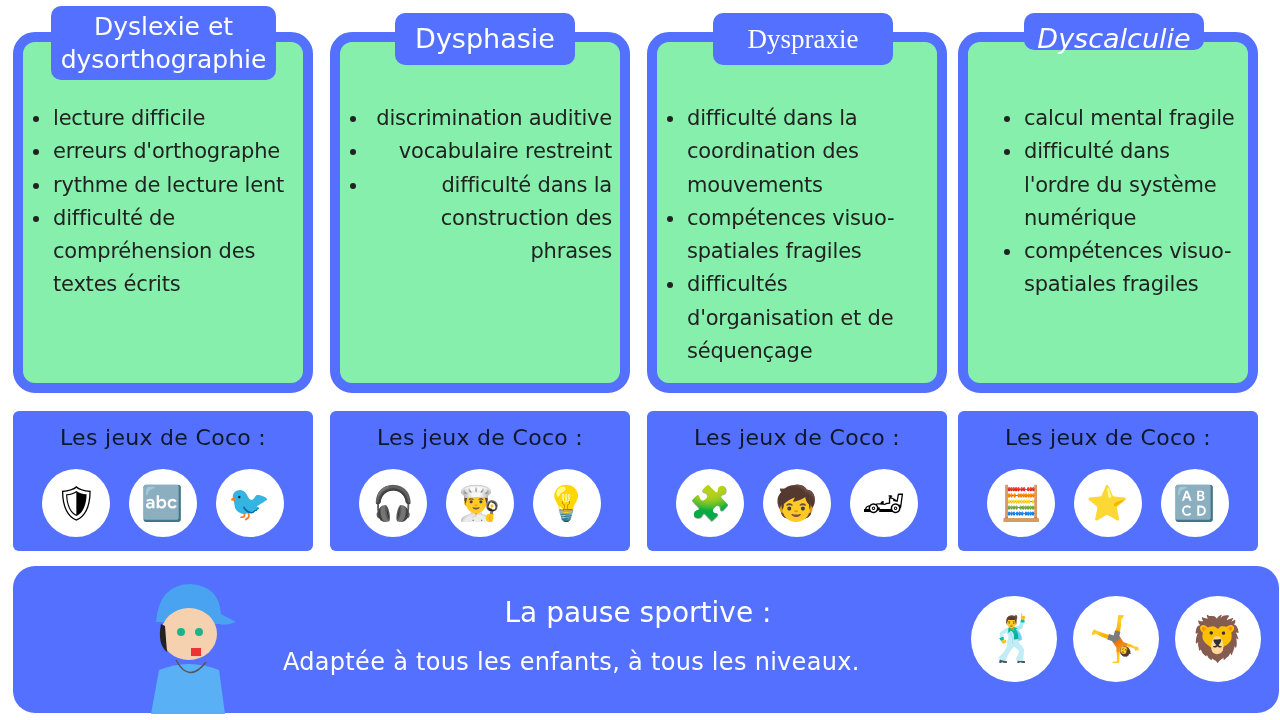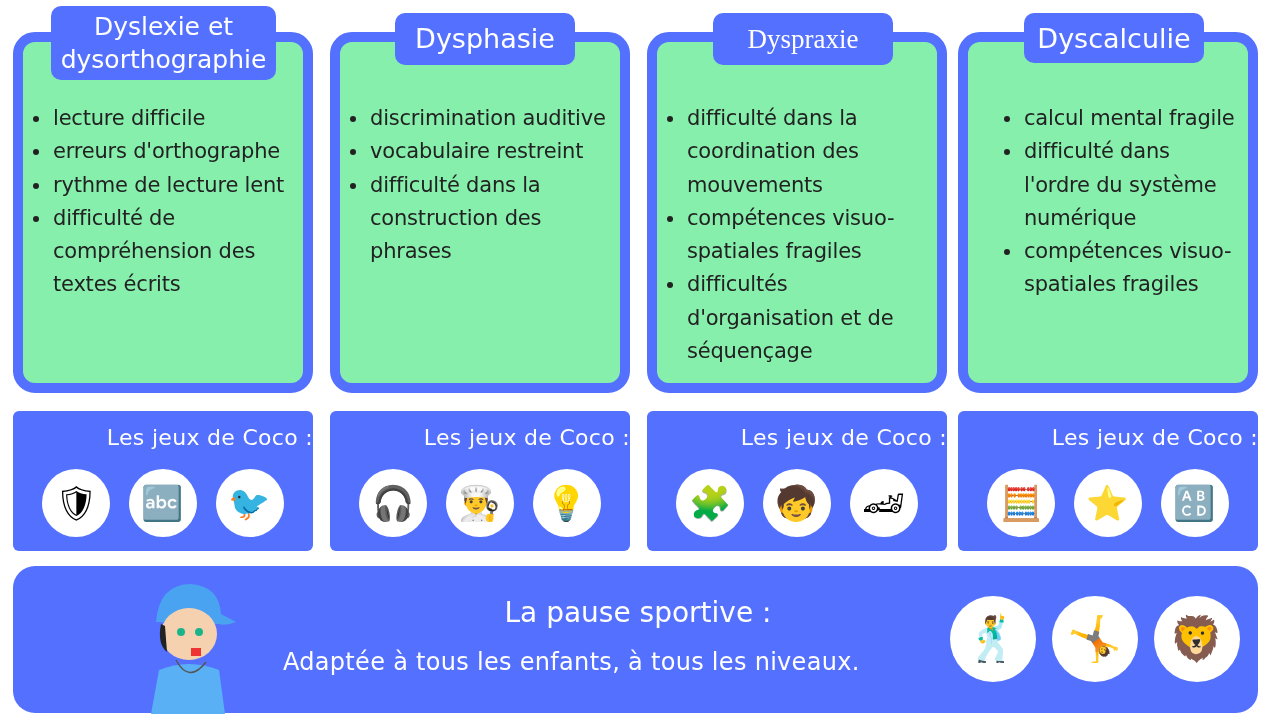--- a/index.html
+++ b/index.html
@@ -7,28 +7,28 @@
          font-family:"DejaVu Sans", sans-serif; }
   .card { position:absolute; top:32px; width:300px; height:361px; box-sizing:border-box;
           border:10px solid #5470FF; border-radius:22px; background:#86efac; }
   .tag { position:absolute; background:#5470FF; color:#fff; border-radius:10px; text-align:center;
          font-size:27px; line-height:27px; padding:6px 10px; box-sizing:border-box; }
   .list { position:absolute; left:0; right:0; margin:0; padding:0 8px 0 30px; list-style:none; }
   .list li { position:relative; font-size:21px; line-height:33.3px; color:#222; letter-spacing:-0.2px; }
   .list li::before { content:""; position:absolute; left:-20px; top:14px; width:6px; height:6px;
                      border-radius:50%; background:#222; }
   .games { position:absolute; top:411px; height:140px; background:#5470FF; border-radius:6px; }
-  .games .gtitle { position:absolute; top:14px; left:0; right:0; text-align:right; color:#ffffff;
+  .games .gtitle { position:absolute; top:14px; left:0; right:0; text-align:center; color:#0f172a;
                    font-size:22px; letter-spacing:0.3px; }
   .icons { position:absolute; top:58px; left:0; right:0; display:flex; justify-content:space-around;
            padding:0 20px; }
   .circ { width:68px; height:68px; border-radius:50%; background:#fff; display:flex;
           align-items:center; justify-content:center; font-size:34px; line-height:1; }
   .bottom { position:absolute; left:13px; top:566px; width:1245px; height:147px; background:#5470FF;
-            border-radius:22px; }
+            border-radius:22px;padding-left:21px; }
   .bottom .t1 { position:absolute; left:0; width:1250px; text-align:center; top:30px; color:#fff; font-size:28px; }
   .bottom .t2 { position:absolute; left:270px; top:82px; color:#fff; font-size:24px; letter-spacing:0.3px; }
   .coach { position:absolute; left:118px; top:8px; width:110px; height:140px; }
   .bicons { position:absolute; right:18px; top:30px; display:flex; gap:16px; }
   .bicons .circ { width:86px; height:86px; font-size:44px; }
 </style>
 </head>
 <body>
 
 <div class="card" style="left:13px;">
@@ -38,21 +38,21 @@
     <li>rythme de lecture lent</li>
     <li>difficulté de compréhension des textes écrits</li>
   </ul>
 </div>
 <div class="tag" style="left:51px; top:6px; width:225px; height:74px; padding:4px 6px; font-size:25px; line-height:33px;">
   <div>Dyslexie et</div>
   <div>dysorthographie</div>
 </div>
 
 <div class="card" style="left:330px;">
-  <ul class="list" style="top:60px;">
+  <ul class="list" style="top:60px;text-align:right;">
     <li>discrimination auditive</li>
     <li>vocabulaire restreint</li>
     <li>difficulté dans la construction des phrases</li>
   </ul>
 </div>
 <div class="tag" style="left:395px; top:13px; width:180px; height:52px; line-height:40px;">Dysphasie</div>
 
 <div class="card" style="left:647px;">
   <ul class="list" style="top:60px;">
     <li>difficulté dans la coordination des mouvements</li>
@@ -62,21 +62,21 @@
 </div>
 <div class="tag" style="left:713px; top:13px; width:180px; height:52px; line-height:40px;font-family:Liberation Serif, serif;">Dyspraxie</div>
 
 <div class="card" style="left:958px;">
   <ul class="list" style="top:60px;margin-left:26px;">
     <li>calcul mental fragile</li>
     <li>difficulté dans l'ordre du système numérique</li>
     <li>compétences visuo-spatiales fragiles</li>
   </ul>
 </div>
-<div class="tag" style="left:1024px; top:13px; width:180px; height:50px; line-height:40px;">Dyscalculie</div>
+<div class="tag" style="left:1024px; top:13px; width:180px; height:37px; line-height:40px;font-style:italic;">Dyscalculie</div>
 
 <div class="games" style="left:13px; width:300px;">
   <div class="gtitle">Les jeux de Coco :</div>
   <div class="icons">
     <div class="circ">🛡</div>
     <div class="circ">🔤</div>
     <div class="circ">🐦</div>
   </div>
 </div>
 <div class="games" style="left:330px; width:300px;">

